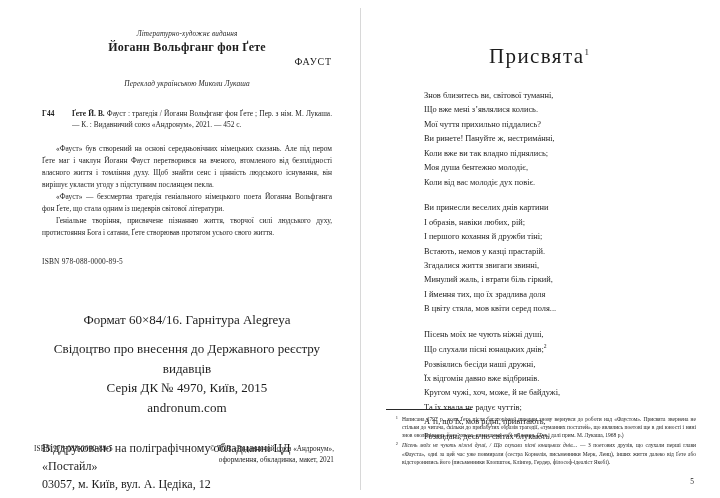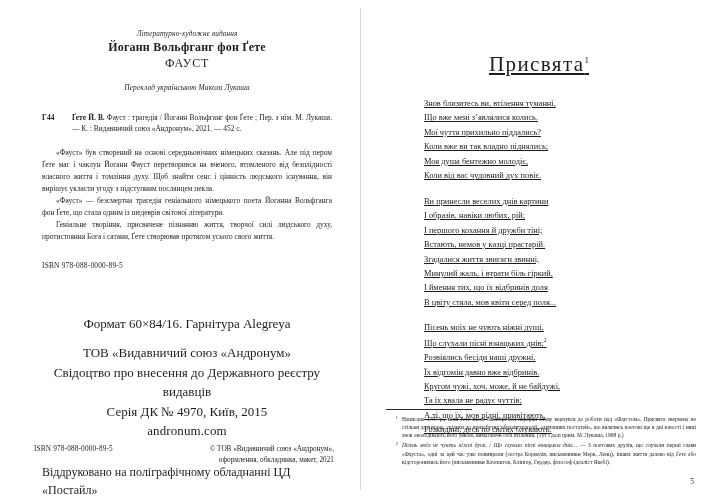--- a/index.html
+++ b/index.html
@@ -30,43 +30,44 @@
 
   
   .page {
     position: absolute;
     top: 0;
     width: 360px;
     height: 498px;
     box-sizing: border-box;
   }
   .page-left  { left: 4px;    padding: 26px 32px 18px 38px; }
-  .page-right { left: 360px; padding: 34px 28px 18px 26px; text-decoration: underline; }
+  .page-right { left: 360px; padding: 26px 28px 18px 26px; }
 
   
   .imprint-head {
     text-align: center;
     margin-top: 4px;
   }
   .imprint-kind {
     font-style: italic;
     font-size: 7.2px;
     letter-spacing: .15px;
     margin-bottom: 2px;
   }
   .imprint-author {
     font-size: 12px;
     font-weight: bold;
     letter-spacing: .2px;
     line-height: 1.25;
   }
   .imprint-worktitle {
-    font-size: 12px;
+    font-size: 10px;
     letter-spacing: .8px;
     margin-top: 1px;
+    text-align: right;
   }
   .imprint-translator {
     font-style: italic;
     font-size: 7.4px;
     margin-top: 12px;
     letter-spacing: .1px;
   }
 
   
   .cat-entry {
@@ -219,21 +220,20 @@
       <p>«Фауст» був створений на основі середньовічних німецьких сказань. Але під пером Ґете маг і чаклун Йоганн Фауст перетворився на вченого, втомленого від безплідності власного життя і томління духу. Щоб знайти сенс і цінність людського існування, він вирішує укласти угоду з підступним посланцем пекла.</p>
       <p>«Фауст» — безсмертна трагедія геніального німецького поета Йоганна Вольфганга фон Ґете, що стала одним із шедеврів світової літератури.</p>
       <p>Геніальне творіння, присвячене пізнанню життя, творчої силі людського духу, протистояння Бога і сатани, Ґете створював протягом усього свого життя.</p>
     </div>
 
     <div class="isbn-top">ISBN 978-088-0000-89-5</div>
 
     <div class="tech-block">
       <div>Формат 60×84/16. Гарнітура Alegreya</div>
       <div class="spacer"></div>
-      <div>ТОВ «Видавничий союз «Андронум»</div>
       <div>Свідоцтво про внесення до Державного реєстру видавців</div>
       <div>Серія ДК № 4970, Київ, 2015</div>
       <div class="site">andronum.com</div>
     </div>
 
     <div class="print-block">
       <div>Віддруковано на поліграфічному обладнанні ЦД «Постайл»</div>
       <div>03057, м. Київ, вул. А. Цедіка, 12</div>
     </div>
 
@@ -247,36 +247,37 @@
 
   </div>
 
   <div class="page page-right">
 
     <h1 class="poem-title"><span>Присвята</span><sup>1</sup></h1>
 
     <div class="poem-body">
 
       <div class="stanza">
-        <div class="vline">Знов близитесь ви, втілення туманні,</div>
+        <div class="vline">Знов близитесь ви, світової туманні,</div>
         <div class="vline">Що вже мені з’являлися колись.</div>
         <div class="vline">Мої чуття прихильно піддались?</div>
+        <div class="vline">Ви ринете! Пануйте ж, нестримáнні,</div>
         <div class="vline">Коли вже ви так владно піднялись;</div>
         <div class="vline">Моя душа бентежно молодіє,</div>
-        <div class="vline">Коли від вас чудовний дух повіє.</div>
+        <div class="vline">Коли від вас молодіє дух повіє.</div>
       </div>
 
       <div class="stanza">
         <div class="vline">Ви принесли веселих днів картини</div>
         <div class="vline">І образів, навіки любих, рій;</div>
         <div class="vline">І першого кохання й дружби тіні;</div>
         <div class="vline">Встають, немов у казці прастарій.</div>
         <div class="vline">Згадалися життя звигаги звинні,</div>
         <div class="vline">Минулий жаль, і втрати біль гіркий,</div>
-        <div class="vline">І ймення тих, що їх відбринів доля</div>
+        <div class="vline">І ймення тих, що їх зрадлива доля</div>
         <div class="vline">В цвіту стяла, мов квіти серед поля...</div>
       </div>
 
       <div class="stanza">
         <div class="vline">Пісень моїх не чують ніжні душі,</div>
         <div class="vline"><span>Що слухали пісні юнацьких днів;</span><sup>2</sup></div>
         <div class="vline">Розвіялись бесіди наші дружні,</div>
         <div class="vline">Їх відгомін давно вже відбринів.</div>
         <div class="vline">Кругом чужі, хоч, може, й не байдужі,</div>
         <div class="vline">Та їх хвала не радує чуттів;</div>

